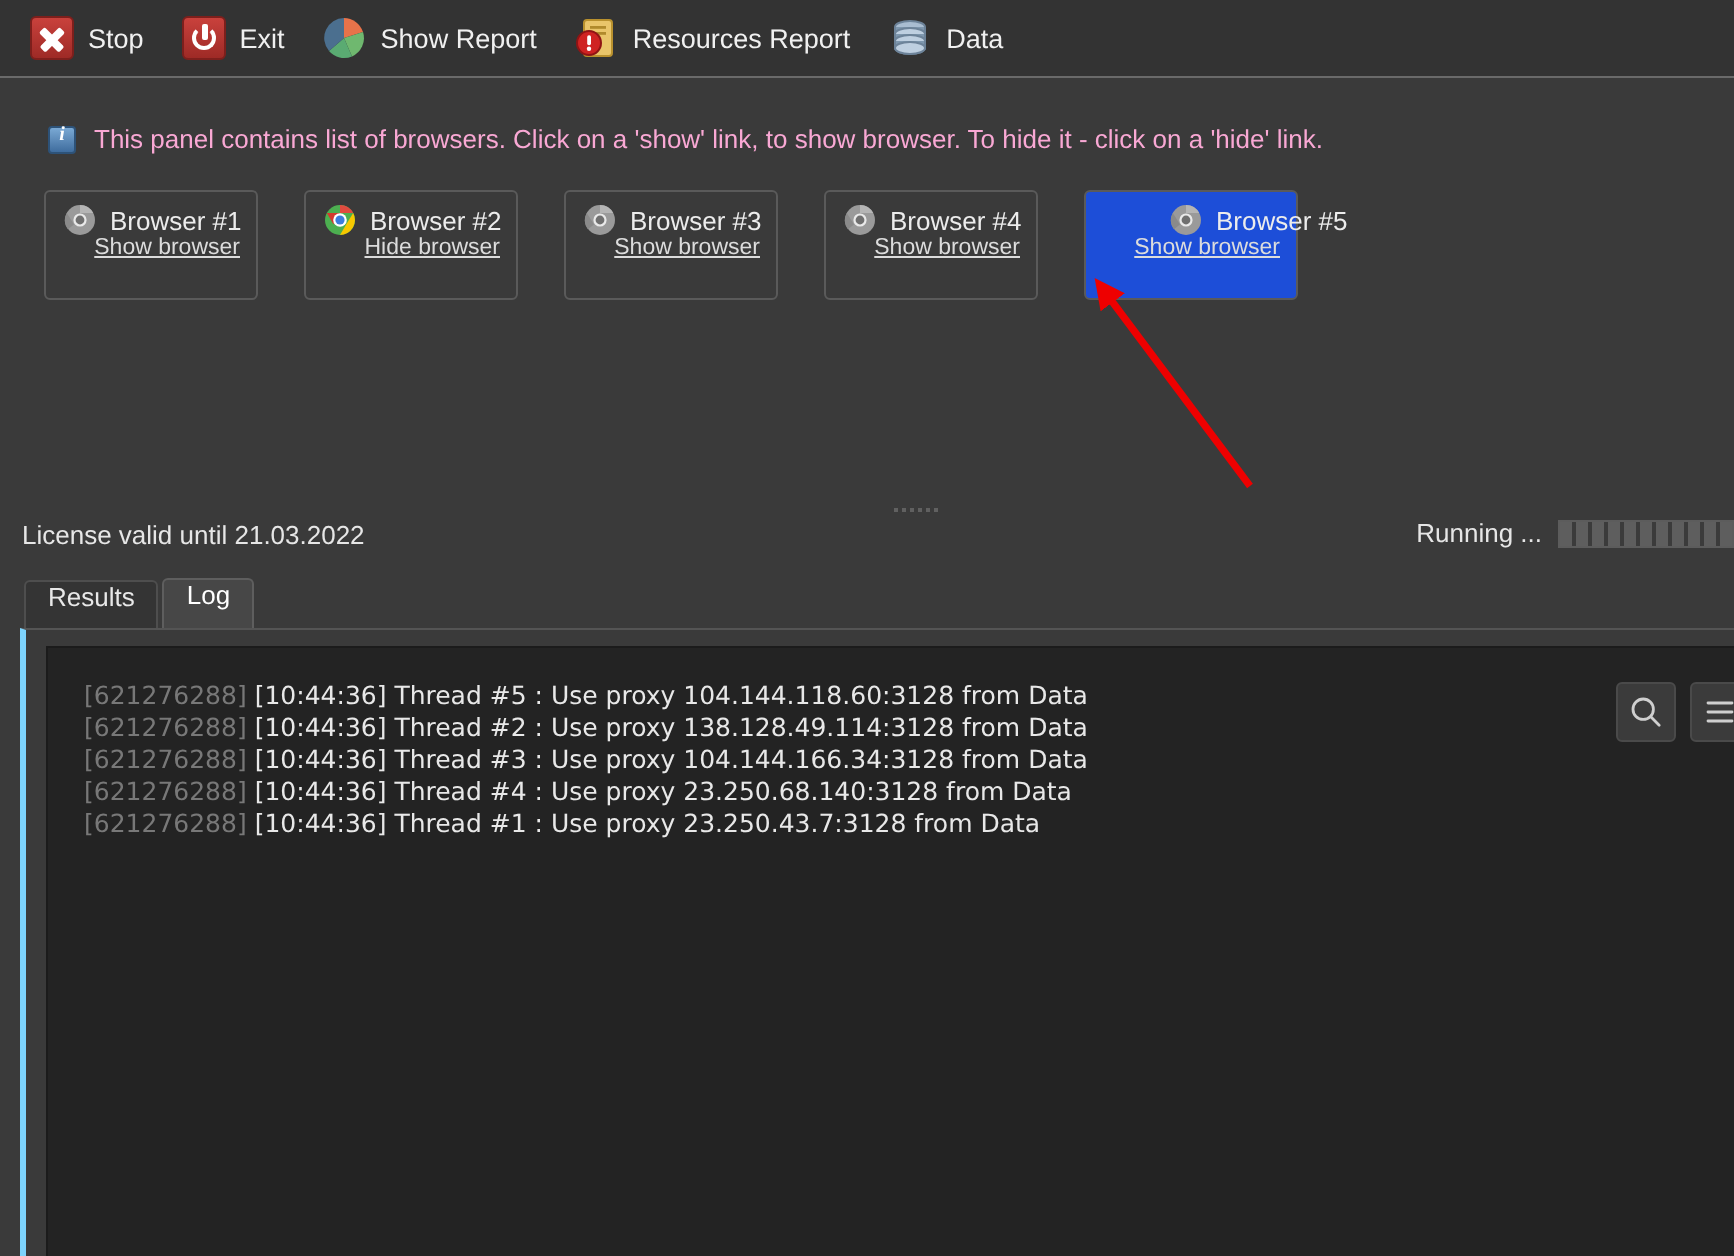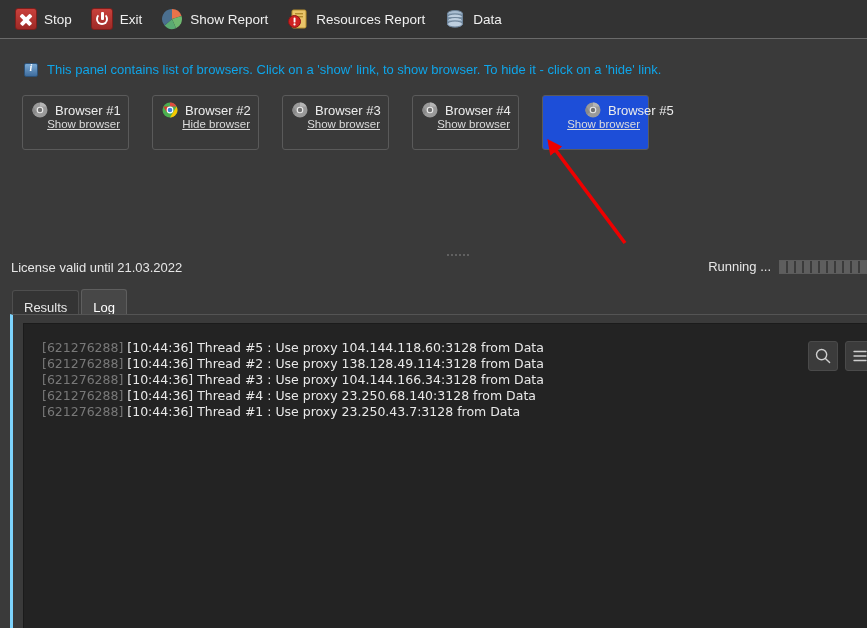--- a/index.html
+++ b/index.html
@@ -156,21 +156,21 @@
     text-align: center;
     font-size: 10px;
     font-weight: bold;
     font-style: italic;
     color: #ffffff;
     font-family: "Liberation Serif", serif;
   }
   .info-text {
     margin-left: 9px;
     font-size: 13px;
-    color: #0ea5e9;
+    color: #f9a8d4;
     white-space: nowrap;
   }
 
   
   .browsers {
     position: absolute;
     left: 22px; top: 95px;
     display: flex;
     gap: 18px;
   }
@@ -282,21 +282,21 @@
     position: absolute;
     left: 12px; top: 289px;
     display: flex;
     align-items: flex-end;
     height: 26px;
   }
   .tab {
     height: 25px;
     padding: 0 11px;
     display: flex;
-    align-items: flex-end;
+    align-items: flex-start;
     font-size: 13px;
     color: #e8e8e8;
     border: 1px solid #4e4e4e;
     border-bottom: none;
     border-radius: 3px 3px 0 0;
     background: #343434;
     margin-right: 2px;
     cursor: default;
     box-sizing: border-box;
     margin-top: 20px;

